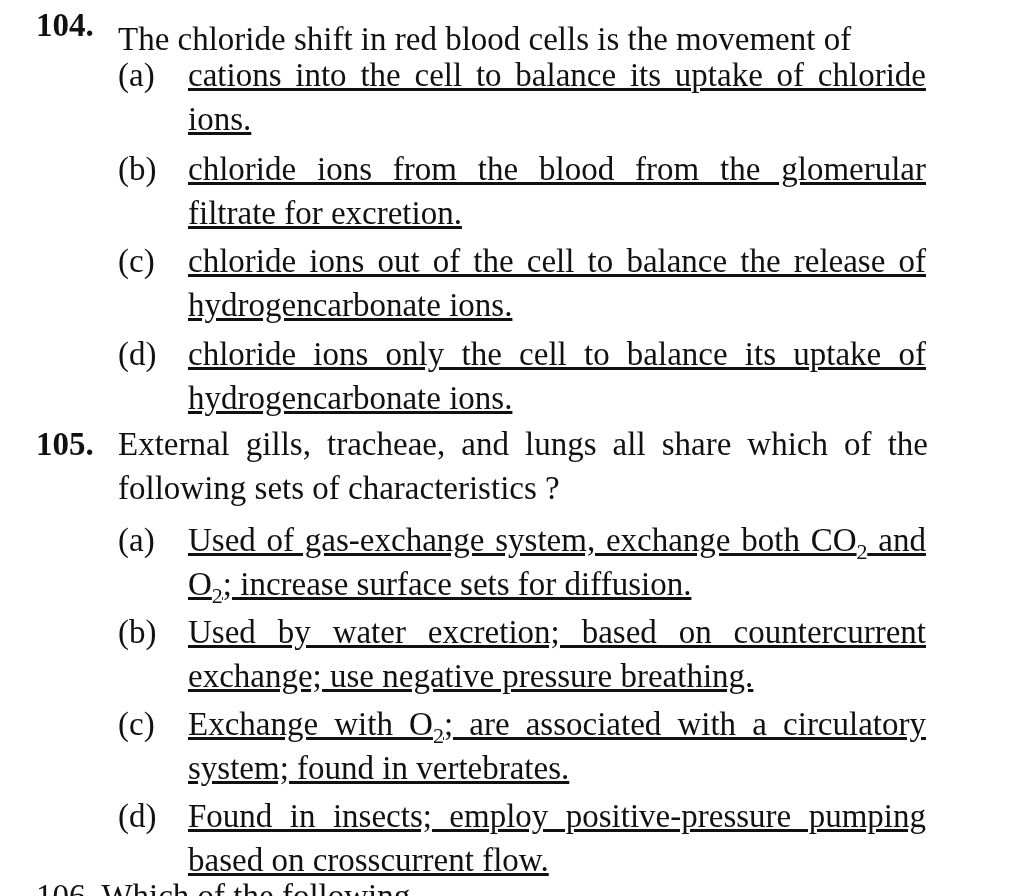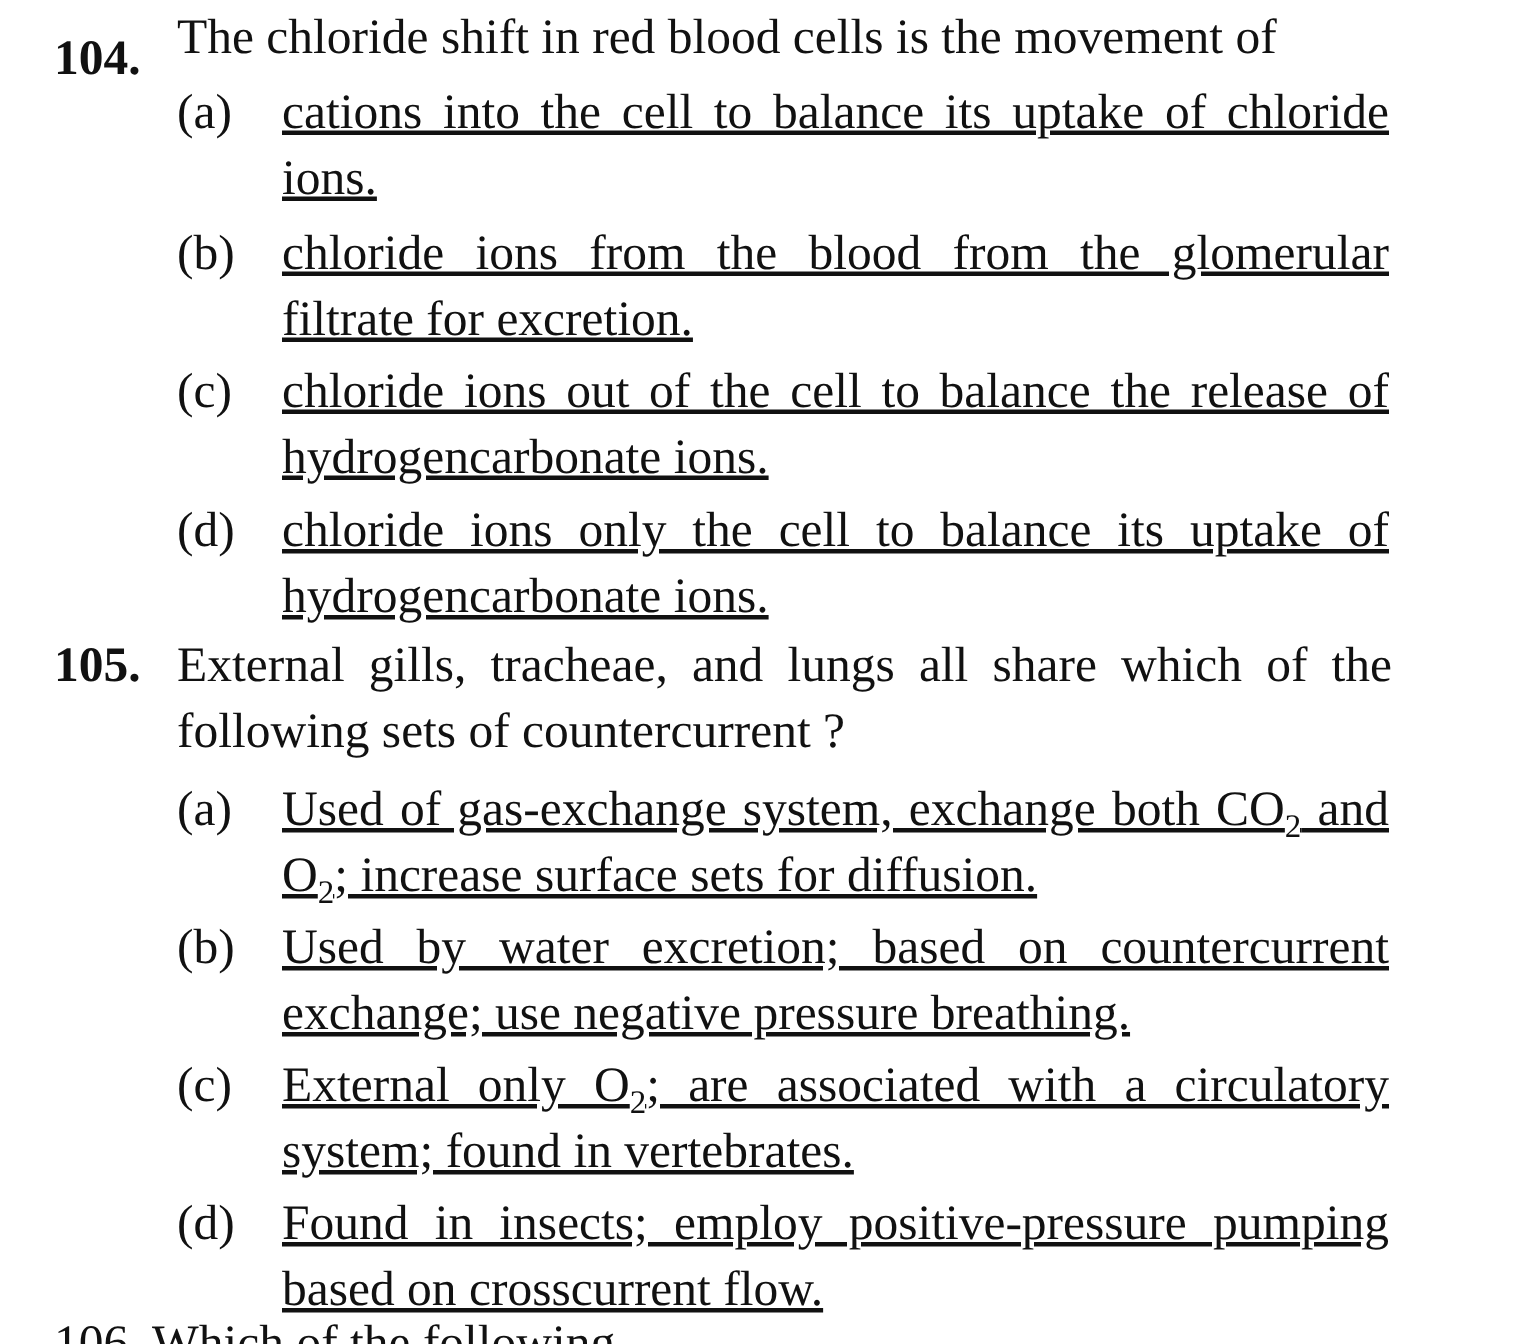--- a/index.html
+++ b/index.html
@@ -11,22 +11,22 @@
   .opt { position:absolute; left:0; width:1024px; }
   .olabel { position:absolute; left:118px; font-size:33px; line-height:44px; }
   .otext { position:absolute; left:188px; width:738px; font-size:33px; line-height:44px; text-align:justify; text-align-last:left;text-decoration:underline; }
   sub { font-size:22px; line-height:0; vertical-align:-8px; }
   .cut { position:absolute; left:36px; top:874px; font-size:33px; line-height:44px; color:#111; white-space:nowrap; }
 </style>
 </head>
 <body>
 
 <div class="q" style="top:0;">
-  <span class="qnum" style="top:17px;text-align:center;">104.</span>
-  <span class="qtext" style="top:3px;">The chloride shift in red blood cells is the movement of</span>
+  <span class="qnum" style="top:3px;text-align:center;">104.</span>
+  <span class="qtext" style="top:17px;">The chloride shift in red blood cells is the movement of</span>
 </div>
 
 <div class="opt" style="top:53px;">
   <span class="olabel">(a)</span>
   <span class="otext">cations into the cell to balance its uptake of chloride ions.</span>
 </div>
 <div class="opt" style="top:147px;">
   <span class="olabel">(b)</span>
   <span class="otext">chloride ions from the blood from the glomerular filtrate for excretion.</span>
 </div>
@@ -34,33 +34,33 @@
   <span class="olabel">(c)</span>
   <span class="otext">chloride ions out of the cell to balance the release of hydrogencarbonate ions.</span>
 </div>
 <div class="opt" style="top:332px;">
   <span class="olabel">(d)</span>
   <span class="otext">chloride ions only the cell to balance its uptake of hydrogencarbonate ions.</span>
 </div>
 
 <div class="q" style="top:422px;">
   <span class="qnum">105.</span>
-  <span class="qtext">External gills, tracheae, and lungs all share which of the following sets of countercurrent ?</span>
+  <span class="qtext">External gills, tracheae, and lungs all share which of the following sets of characteristics ?</span>
 </div>
 
 <div class="opt" style="top:518px;">
   <span class="olabel">(a)</span>
   <span class="otext"><span>Used of gas-exchange system, exchange both CO</span><sub>2</sub><span> and O</span><sub>2</sub><span>; increase surface sets for diffusion.</span></span>
 </div>
 <div class="opt" style="top:610px;">
   <span class="olabel">(b)</span>
   <span class="otext">Used by water excretion; based on countercurrent exchange; use negative pressure breathing.</span>
 </div>
 <div class="opt" style="top:702px;">
   <span class="olabel">(c)</span>
-  <span class="otext"><span>External only O</span><sub>2</sub><span>; are associated with a circulatory system; found in vertebrates.</span></span>
+  <span class="otext"><span>Exchange with O</span><sub>2</sub><span>; are associated with a circulatory system; found in vertebrates.</span></span>
 </div>
 <div class="opt" style="top:794px;">
   <span class="olabel">(d)</span>
   <span class="otext">Found in insects; employ positive-pressure pumping based on crosscurrent flow.</span>
 </div>
 
 <div class="cut">106. Which of the following ...</div>
 
 </body></html>

